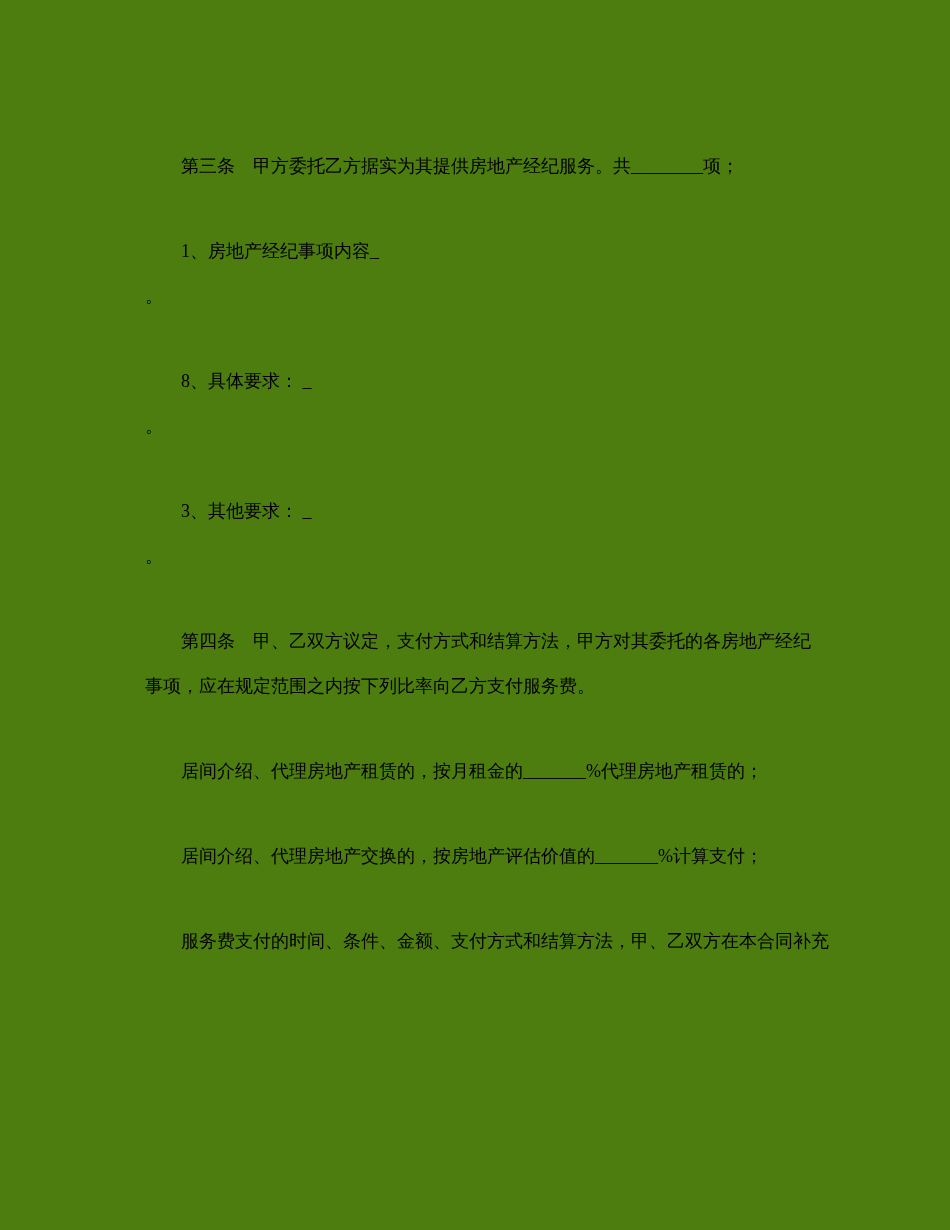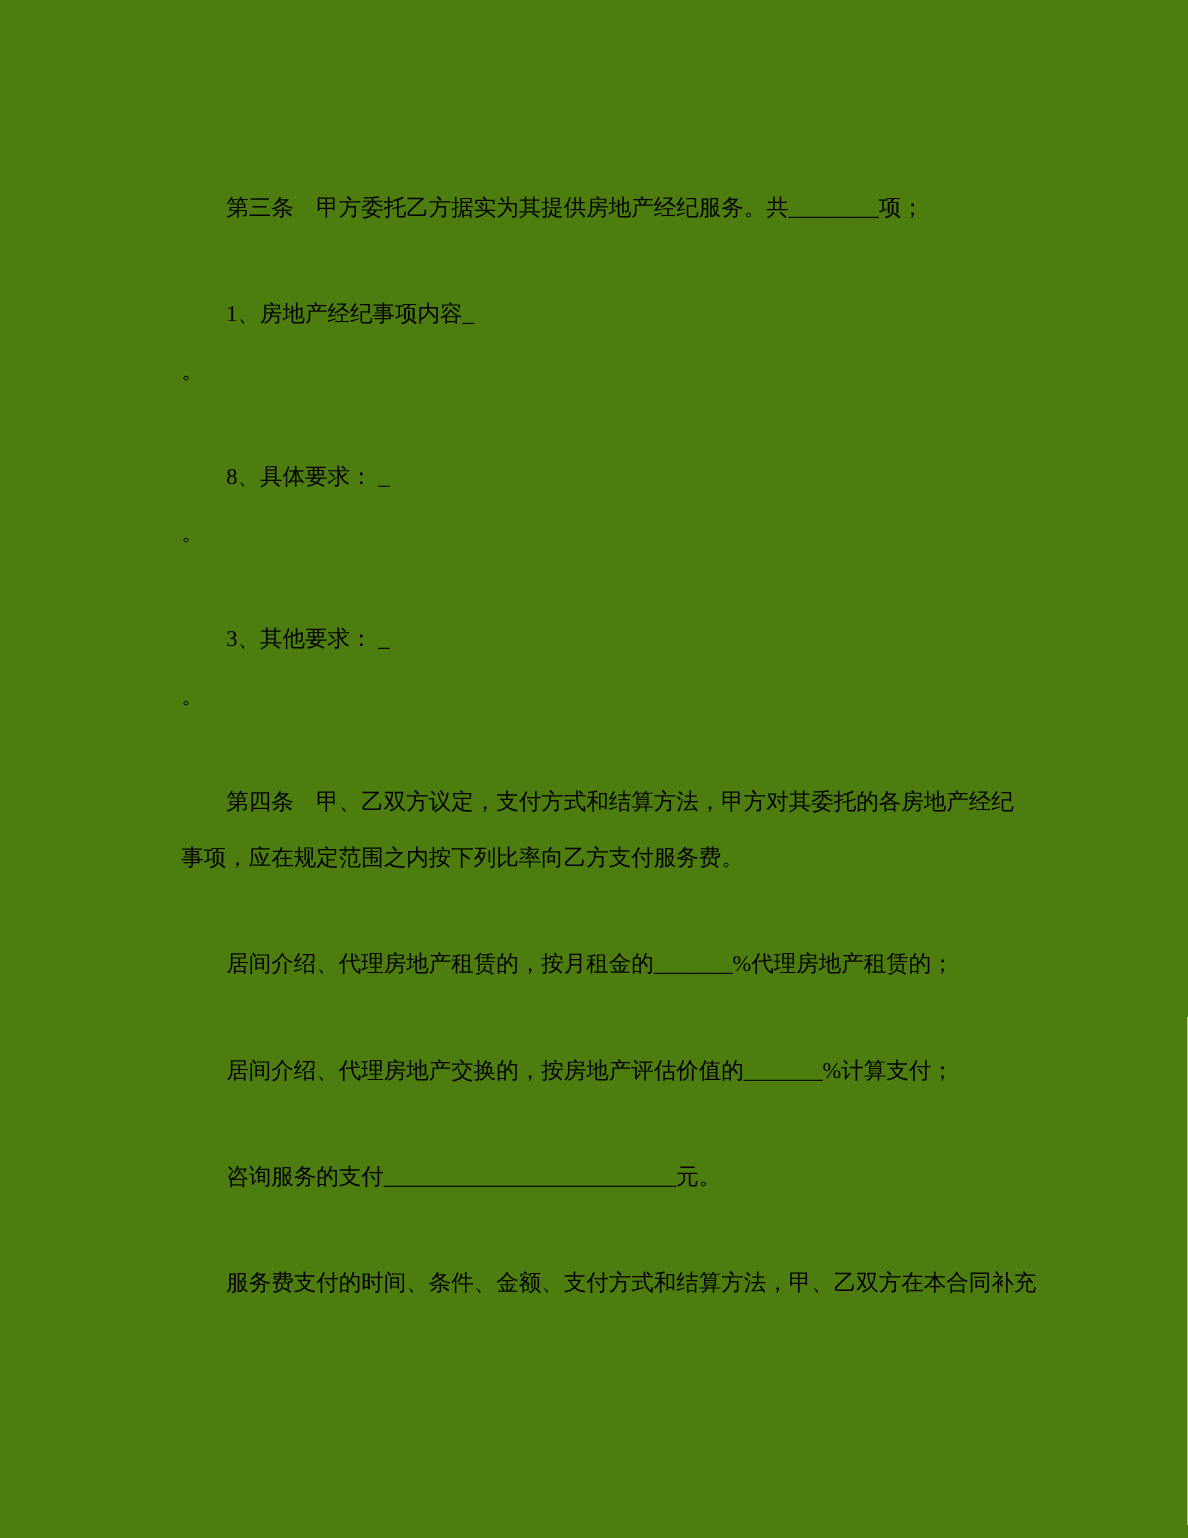--- a/index.html
+++ b/index.html
@@ -47,17 +47,16 @@
   <div class="line">。</div>
 
   <div class="line indent gap">第四条　甲、乙双方议定，支付方式和结算方法，甲方对其委托的各房地产经纪</div>
   <div class="line">事项，应在规定范围之内按下列比率向乙方支付服务费。</div>
 
 
   <div class="line indent gap">居间介绍、代理房地产租赁的，按月租金的_______%代理房地产租赁的；</div>
 
   <div class="line indent gap">居间介绍、代理房地产交换的，按房地产评估价值的_______%计算支付；</div>
 
-  <div class="line indent gap">咨询服务的支付__________________________元。</div>
 
   <div class="line indent gap">服务费支付的时间、条件、金额、支付方式和结算方法，甲、乙双方在本合同补充</div>
 
 </div>
 
 </body></html>

